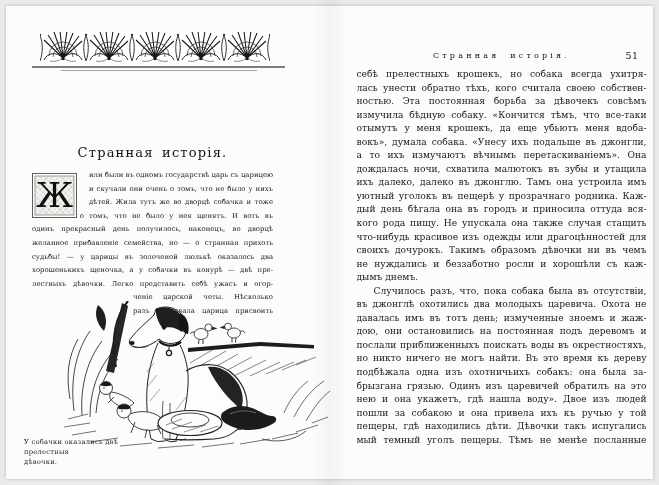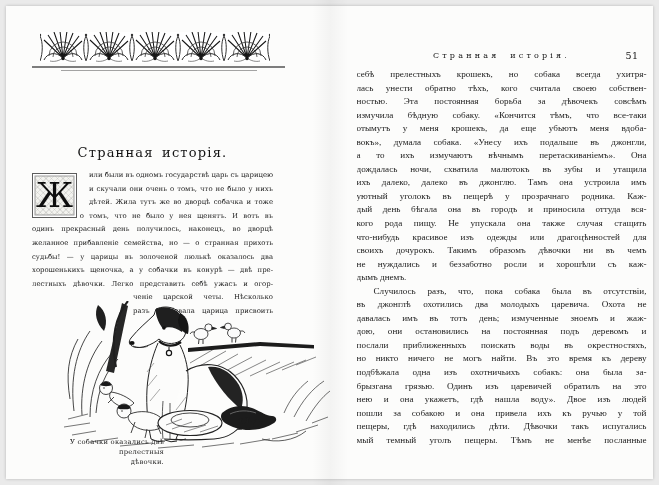--- a/index.html
+++ b/index.html
@@ -44,32 +44,32 @@
     box-shadow: inset 0 0 0 1.5px #fff, inset 0 0 0 2.5px #9a9a9a;
     background:
       repeating-linear-gradient(45deg, rgba(0,0,0,0.08) 0 1px, transparent 1px 4px),
       repeating-linear-gradient(-45deg, rgba(0,0,0,0.08) 0 1px, transparent 1px 4px),
       #f3f3ef;
     font-size:33px; line-height:43px; text-align:center; color:#0e0e0e;
   }
   .illus { position:absolute; left:56px; top:295px; width:270px; height:154px; }
   .caption {
     position:absolute; left:18px; top:431px; width:140px;
-    font-size:6.8px; line-height:10px; text-align:right; color:#222; letter-spacing:0.2px;
+    font-size:6.8px; line-height:10px; text-align:left; color:#222; letter-spacing:0.2px;
   }
 
   
   .r-head {
     position:absolute; left:27px; top:45px; width:290px;
     text-align:center; font-size:8px; letter-spacing:3.2px; word-spacing:5px; color:#161616;
   }
   .r-folio { position:absolute; right:8px; top:-1px; font-size:9.5px; letter-spacing:0.5px; }
   .r-text {
     position:absolute; left:27px; top:62px; width:290px;
-    font-size:10.2px; line-height:13.55px;font-family:Liberation Serif, serif;
+    font-size:10.2px; line-height:13.55px;
   }
 </style>
 </head>
 <body>
 
 <div class="spread">
   <div class="pages">
 
     <div class="page">
 

